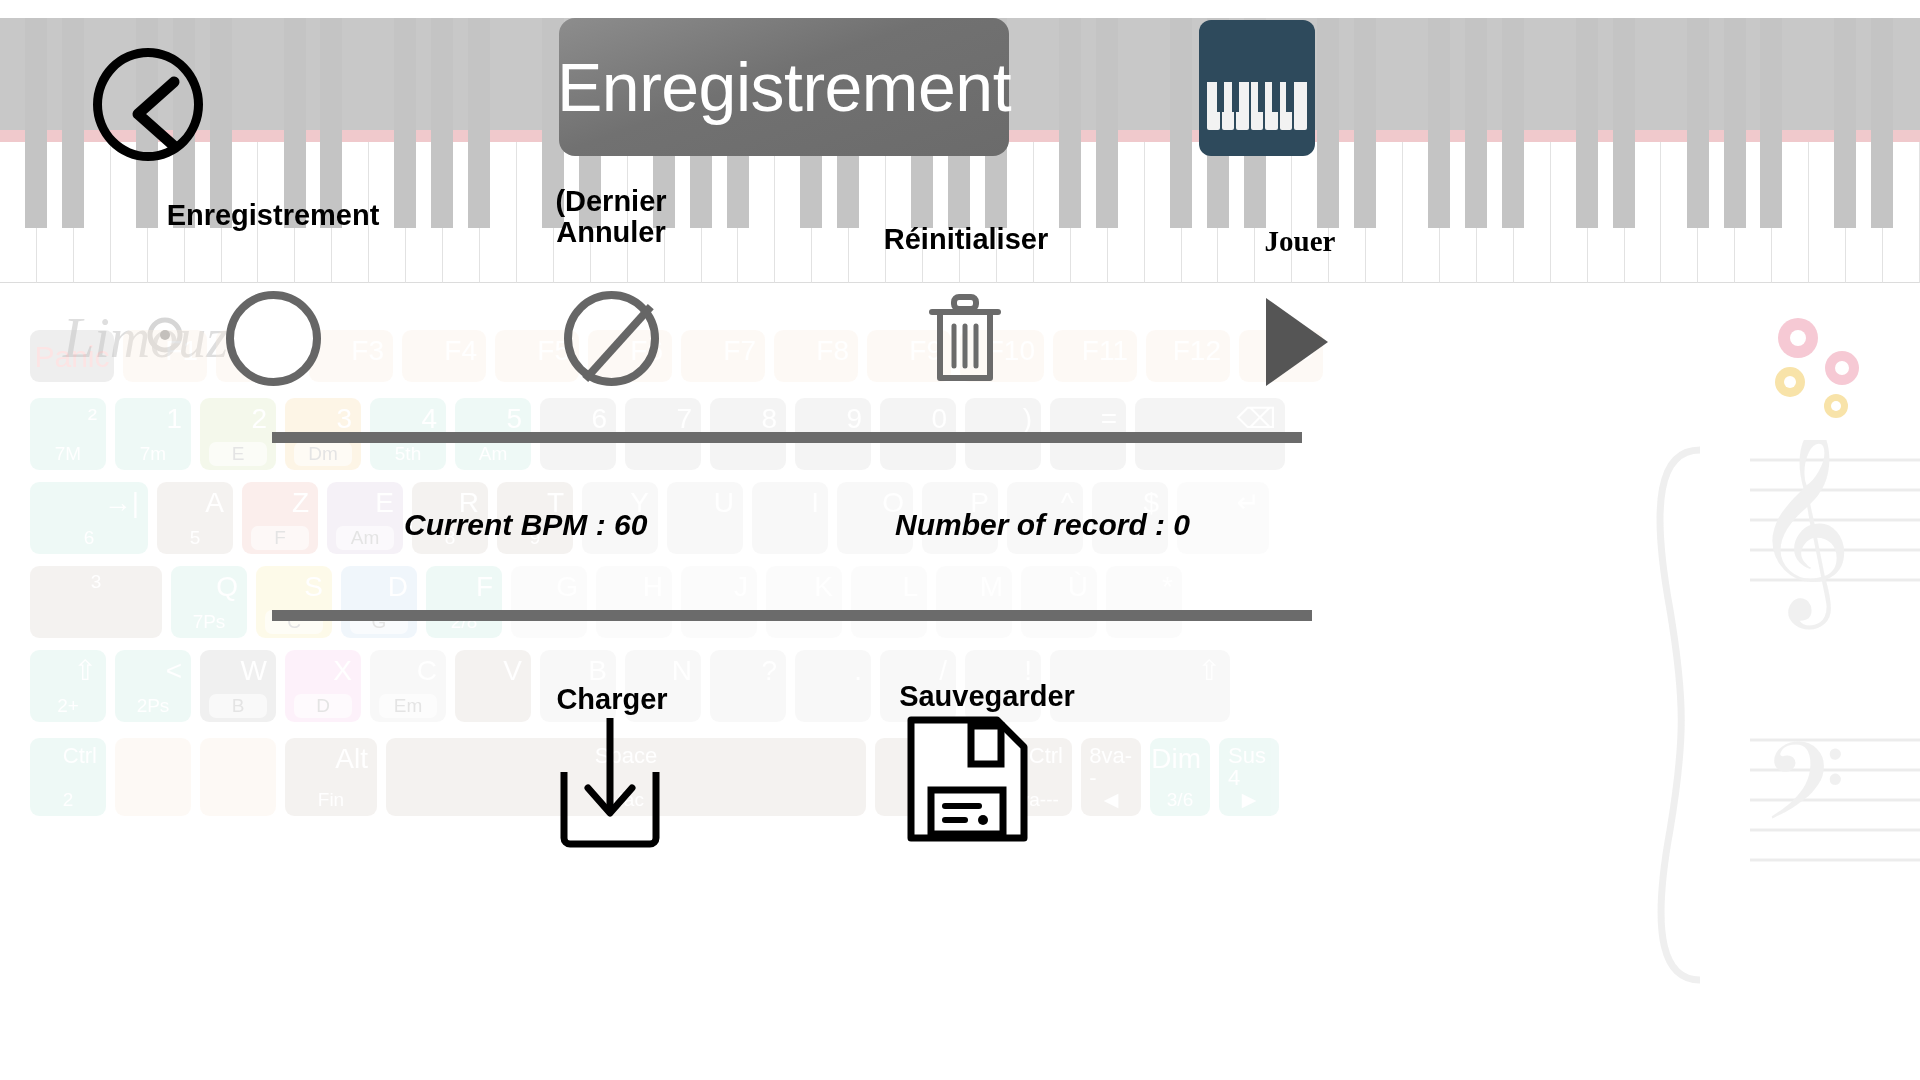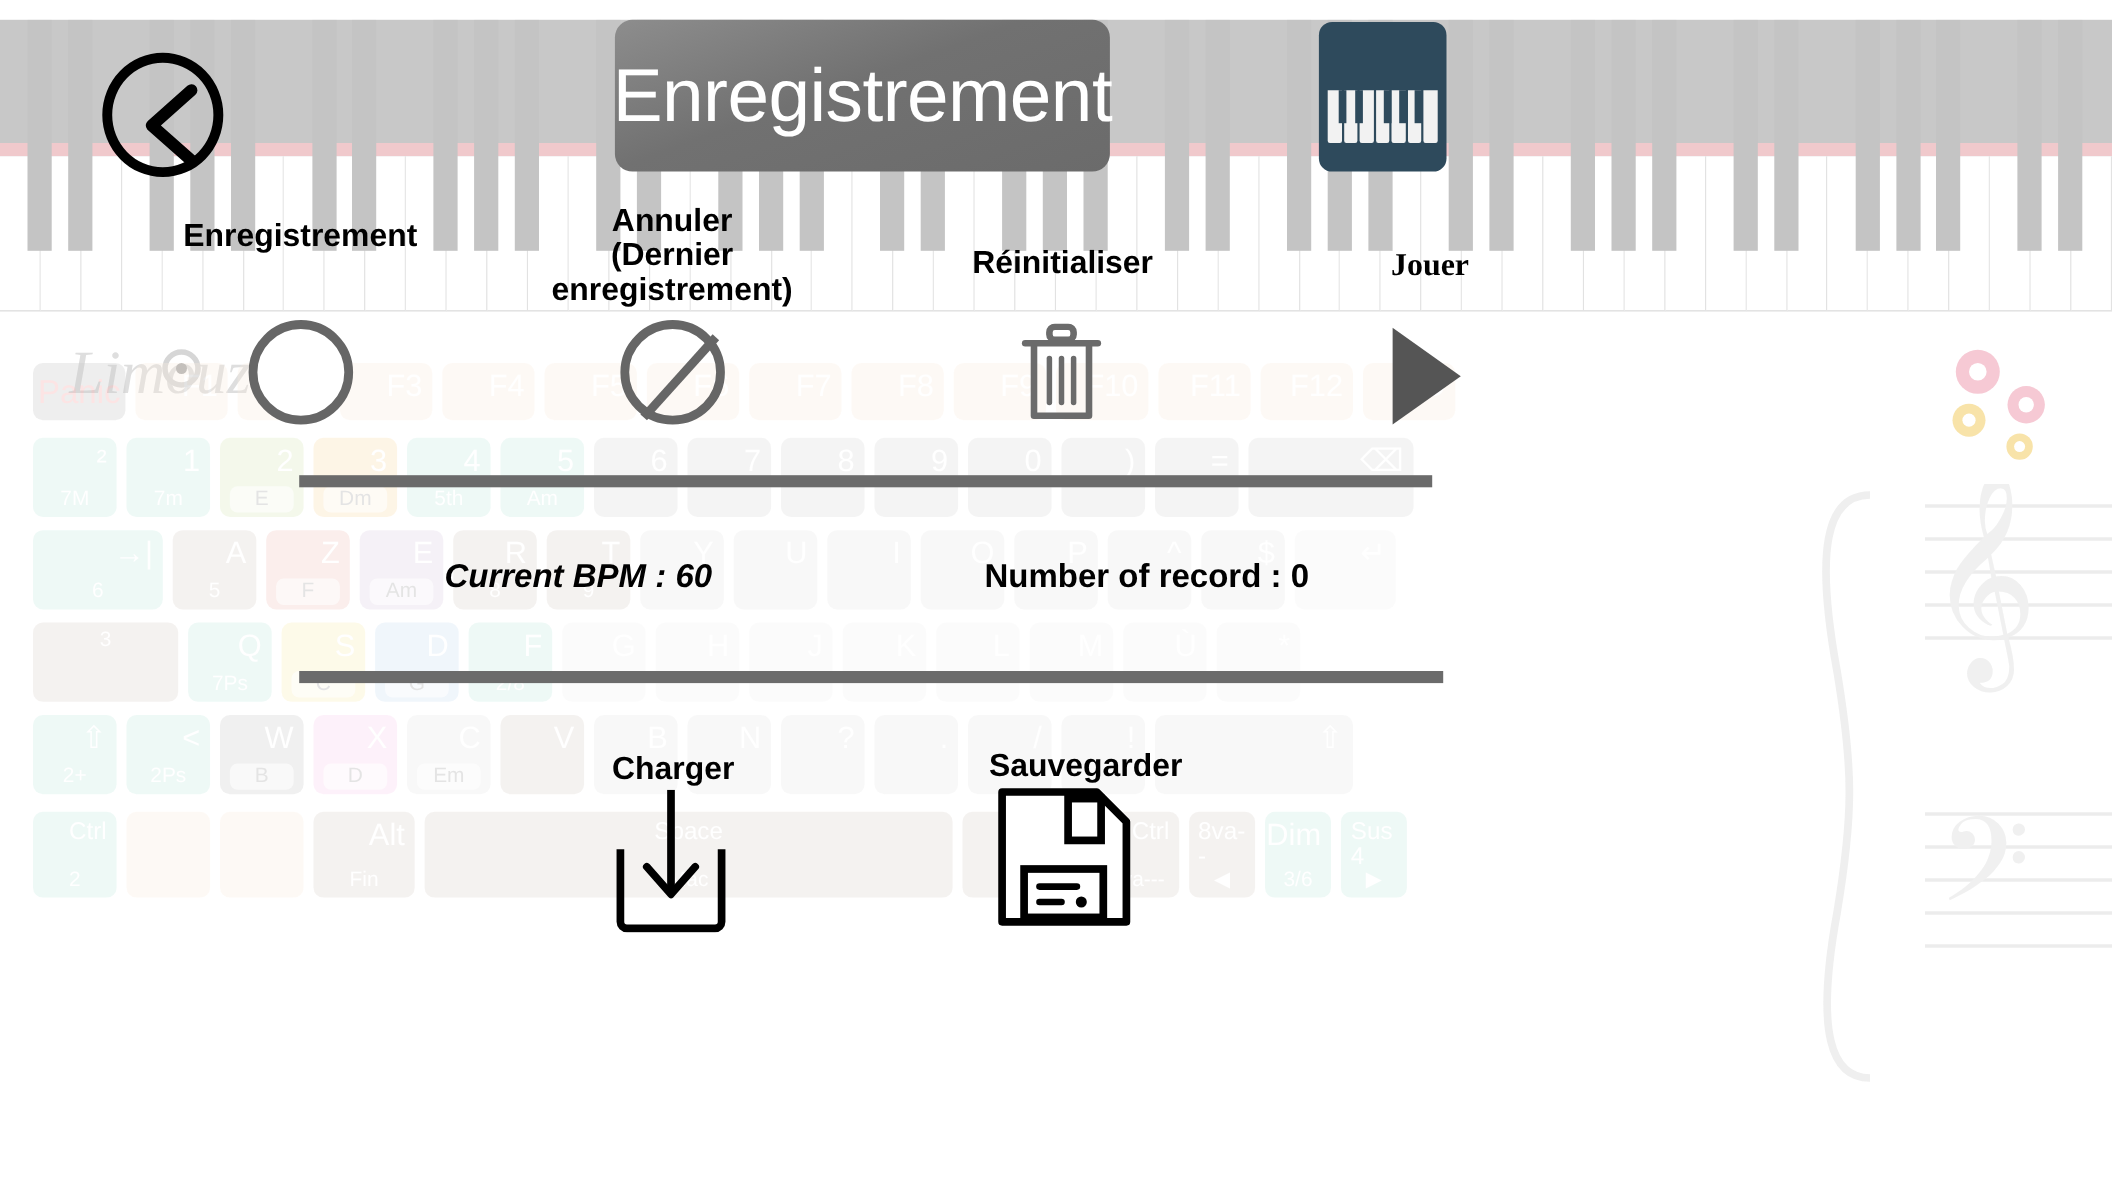--- a/index.html
+++ b/index.html
@@ -563,23 +563,22 @@
     </div>
 
   <div class="divbar" style="left:272px;  top:432px; width:1030px;"></div>
   <div class="divbar" style="left:272px;  top:610px; width:1040px;"></div>
 
   <div class="olabel" style="left:128px; top:200px; width:290px;">
     <div>Enregistrement</div>
   </div>
 
   <div class="olabel" style="left:478px; top:186px; width:266px;">
+    <div>(Dernier</div>
     <div>Annuler</div>
-    <div>(Dernier</div>
-    <div>enregistrement)</div>
   </div>
 
   <div class="olabel" style="left:856px; top:224px; width:220px;">
     <div>Réinitialiser</div>
   </div>
 
   <div class="olabel" style="left:1212px; top:226px; width:176px;font-family:Liberation Serif, serif;">
     <div>Jouer</div>
   </div>
 
@@ -621,15 +620,15 @@
   <svg class="floppy" width="125" height="130" viewBox="0 0 125 130">
     <path d="M6 6 L92 6 L119 33 L119 124 L6 124 Z" fill="#fff" stroke="#000" stroke-width="7" stroke-linejoin="round"></path>
     <rect x="66" y="12" width="30" height="38" fill="#fff" stroke="#000" stroke-width="7"></rect>
     <rect x="26" y="76" width="72" height="44" fill="#fff" stroke="#000" stroke-width="7"></rect>
     <line x1="40" y1="92" x2="74" y2="92" stroke="#000" stroke-width="6" stroke-linecap="round"></line>
     <line x1="40" y1="106" x2="60" y2="106" stroke="#000" stroke-width="6" stroke-linecap="round"></line>
     <circle cx="78" cy="106" r="5" fill="#000"></circle>
   </svg>
 
   <div class="status" style="left:404px; top:508px;font-style:italic;">Current BPM : 60</div>
-  <div class="status" style="left:895px; top:508px;">Number of record : 0</div>
+  <div class="status" style="left:895px; top:508px;font-style:italic;">Number of record : 0</div>
 
 </div>
 
 </body></html>

